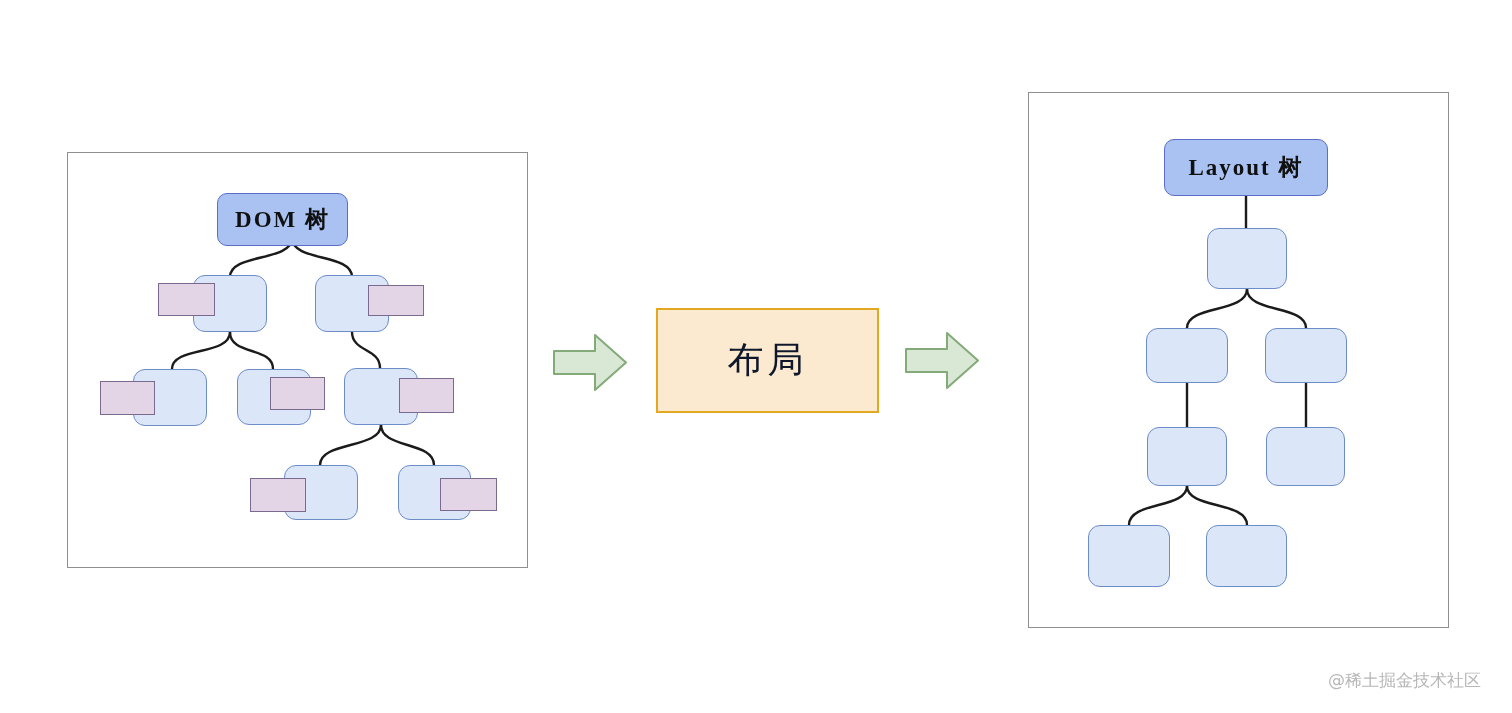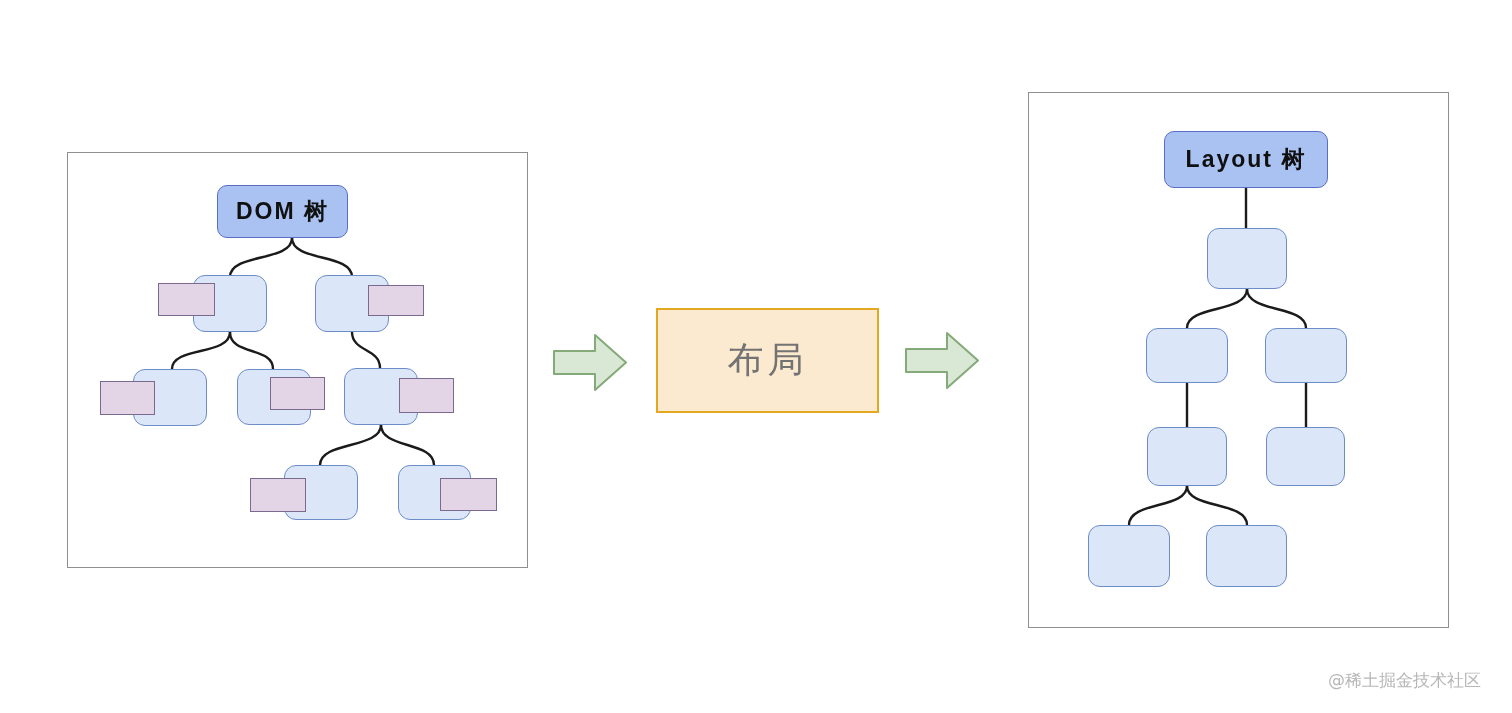--- a/index.html
+++ b/index.html
@@ -42,44 +42,45 @@
   }
   .root-node {
     position: absolute;
     background: #a9c2f2;
     border: 1.6px solid #5b6ec6;
     border-radius: 10px;
     box-sizing: border-box;
     display: flex;
     align-items: center;
     justify-content: center;
-    font-family: Liberation Sans, sans-serif;
+    font-family: Liberation Serif, serif;
     font-size: 23px;
     font-weight: bold;
     color: #101010;
     letter-spacing: 2px;
+    margin-top: 8px;
   }
   .pink-tag {
     position: absolute;
     background: #e3d5e5;
     border: 1.6px solid #7b6a90;
     box-sizing: border-box;
   }
   .process-box {
     position: absolute;
     left: 656px; top: 308px;
     width: 223px; height: 105px;
     background: #fcead0;
     border: 2px solid #e3a81f;
     box-sizing: border-box;
     display: flex;
     align-items: center;
     justify-content: center;
     font-size: 36px;
-    color: #737373;
+    color: #0f172a;
     letter-spacing: 4px;
   }
   .block-arrow { position: absolute; }
   .watermark {
     position: absolute;
     left: 1328px; top: 669px;
     font-size: 17px;
     color: #b7b7b7;
   }
 </style>

